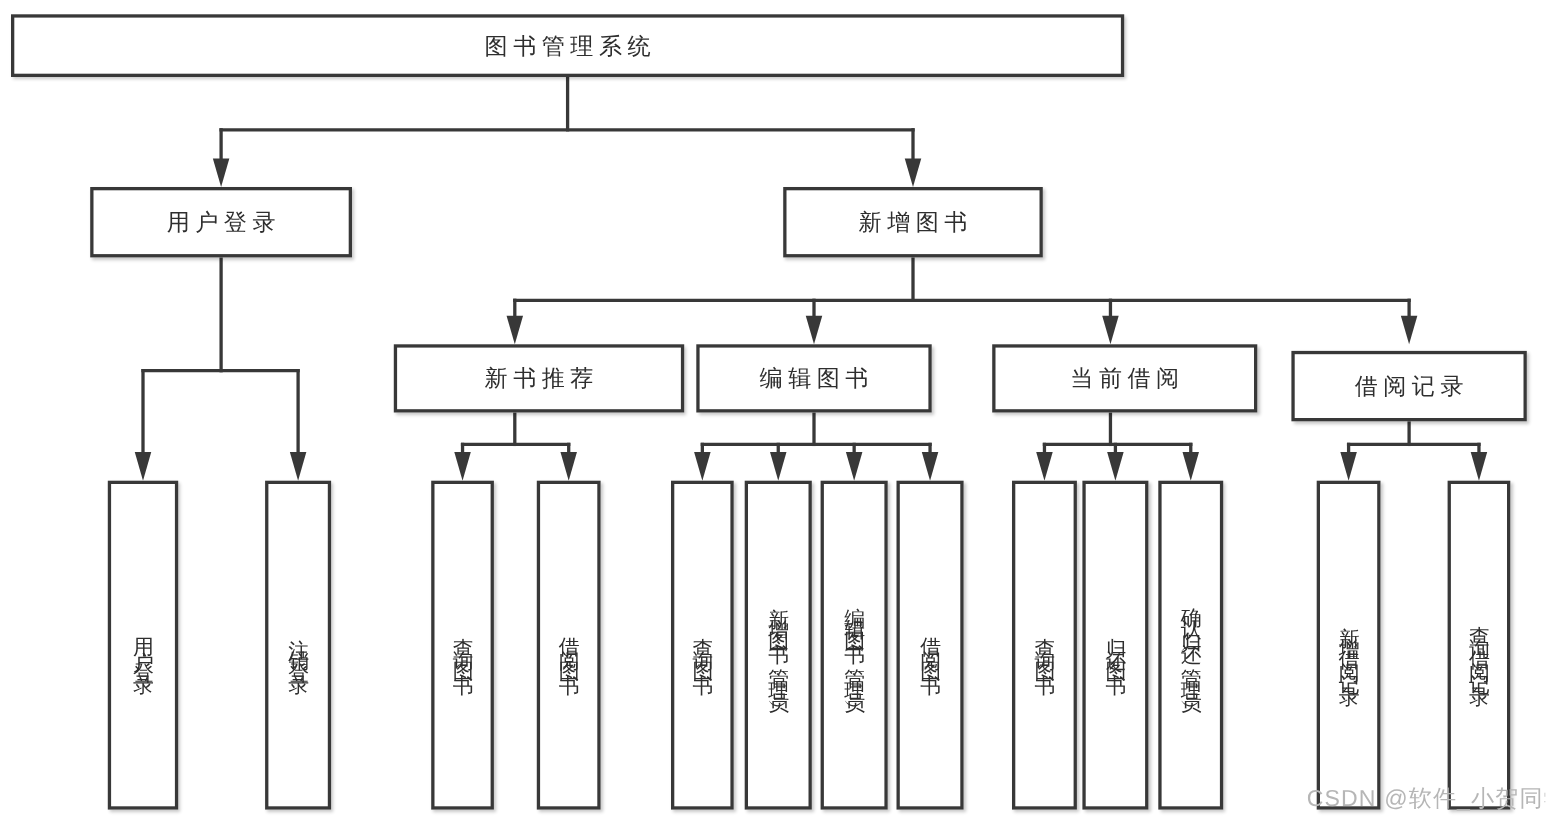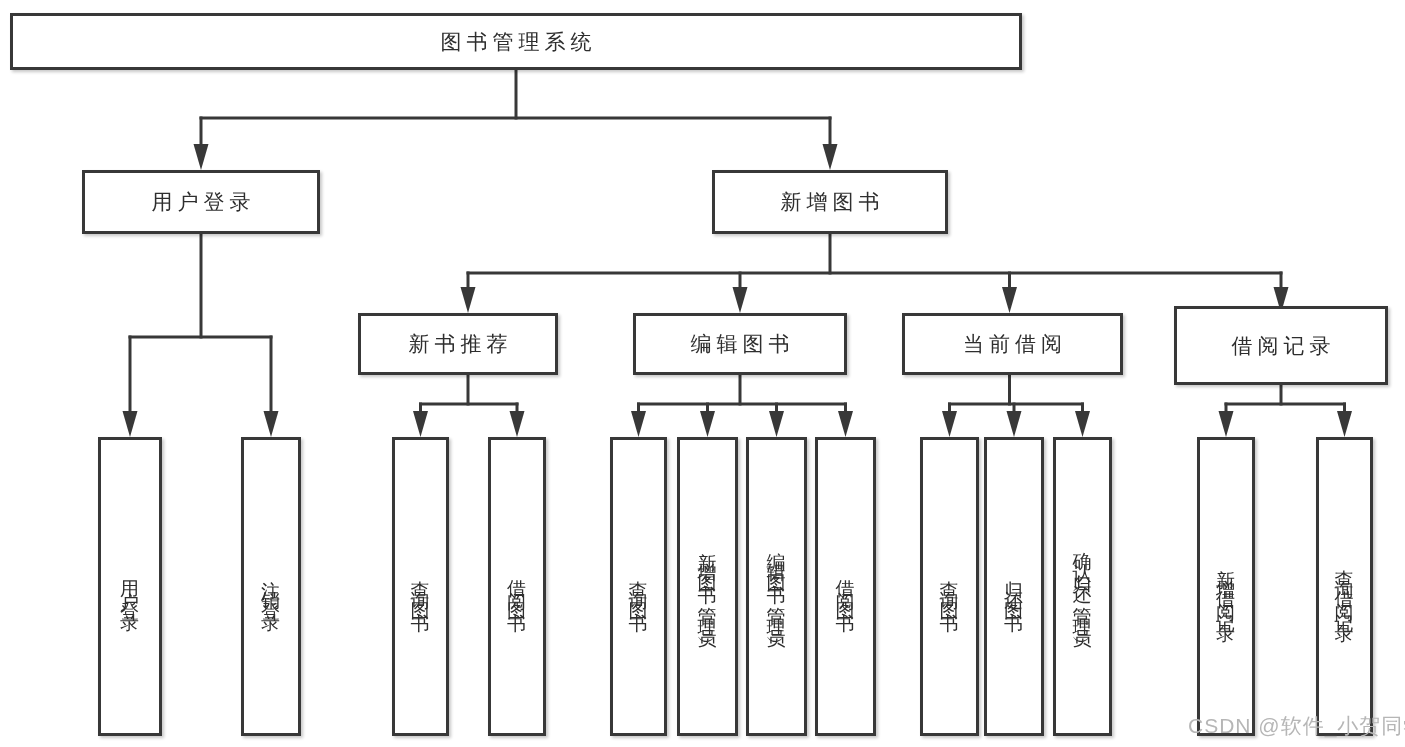--- a/index.html
+++ b/index.html
@@ -112,24 +112,24 @@
       <polygon points="1218.5,411 1233.5,411 1226,437" fill="#383838"></polygon>
       <line x1="1344.5" y1="404" x2="1344.5" y2="415" stroke="#383838" stroke-width="3" stroke-linecap="square"></line>
       <polygon points="1337,411 1352,411 1344.5,437" fill="#383838"></polygon>
     </svg>
   <div id="nodes-layer">
       <div class="node h" style="left: 10px; top: 13px; width: 1012px; height: 57px; font-family: Liberation Mono, monospace;">图书管理系统</div>
       <div class="node h" style="left: 82px; top: 170px; width: 238px; height: 64px;">用户登录</div>
       <div class="node h" style="left: 712px; top: 170px; width: 236px; height: 64px;">新增图书</div>
       <div class="node v" style="left: 98px; top: 437px; width: 64px; height: 299px;">用户登录</div>
       <div class="node v" style="left: 241px; top: 437px; width: 60px; height: 299px;">注销登录</div>
-      <div class="node h" style="left: 358px; top: 313px; width: 200px; height: 62px;">新书推荐</div>
+      <div class="node h" style="left: 358px; top: 313px; width: 264px; height: 62px;">新书推荐</div>
       <div class="node h" style="left: 633px; top: 313px; width: 214px; height: 62px;">编辑图书</div>
-      <div class="node h" style="left: 902px; top: 313px; width: 221px; height: 62px;">当前借阅</div>
-      <div class="node h" style="left: 1174px; top: 306px; width: 214px; height: 79px;">借阅记录</div>
+      <div class="node h" style="left: 902px; top: 313px; width: 241px; height: 62px;">当前借阅</div>
+      <div class="node h" style="left: 1174px; top: 319px; width: 214px; height: 64px;">借阅记录</div>
       <div class="node v" style="left: 392px; top: 437px; width: 57px; height: 299px;">查询图书</div>
       <div class="node v" style="left: 488px; top: 437px; width: 58px; height: 299px;">借阅图书</div>
       <div class="node v" style="left: 610px; top: 437px; width: 57px; height: 299px;">查询图书</div>
       <div class="node v" style="left: 677px; top: 437px; width: 61px; height: 299px;">新增图书（管理员）</div>
       <div class="node v" style="left: 746px; top: 437px; width: 61px; height: 299px;">编辑图书（管理员）</div>
       <div class="node v" style="left: 815px; top: 437px; width: 61px; height: 299px;">借阅图书</div>
       <div class="node v" style="left: 920px; top: 437px; width: 59px; height: 299px;">查询图书</div>
       <div class="node v" style="left: 984px; top: 437px; width: 60px; height: 299px;">归还图书</div>
       <div class="node v" style="left: 1053px; top: 437px; width: 59px; height: 299px;">确认归还（管理员）</div>
       <div class="node v" style="left: 1197px; top: 437px; width: 58px; height: 299px;">新增借阅记录</div>

